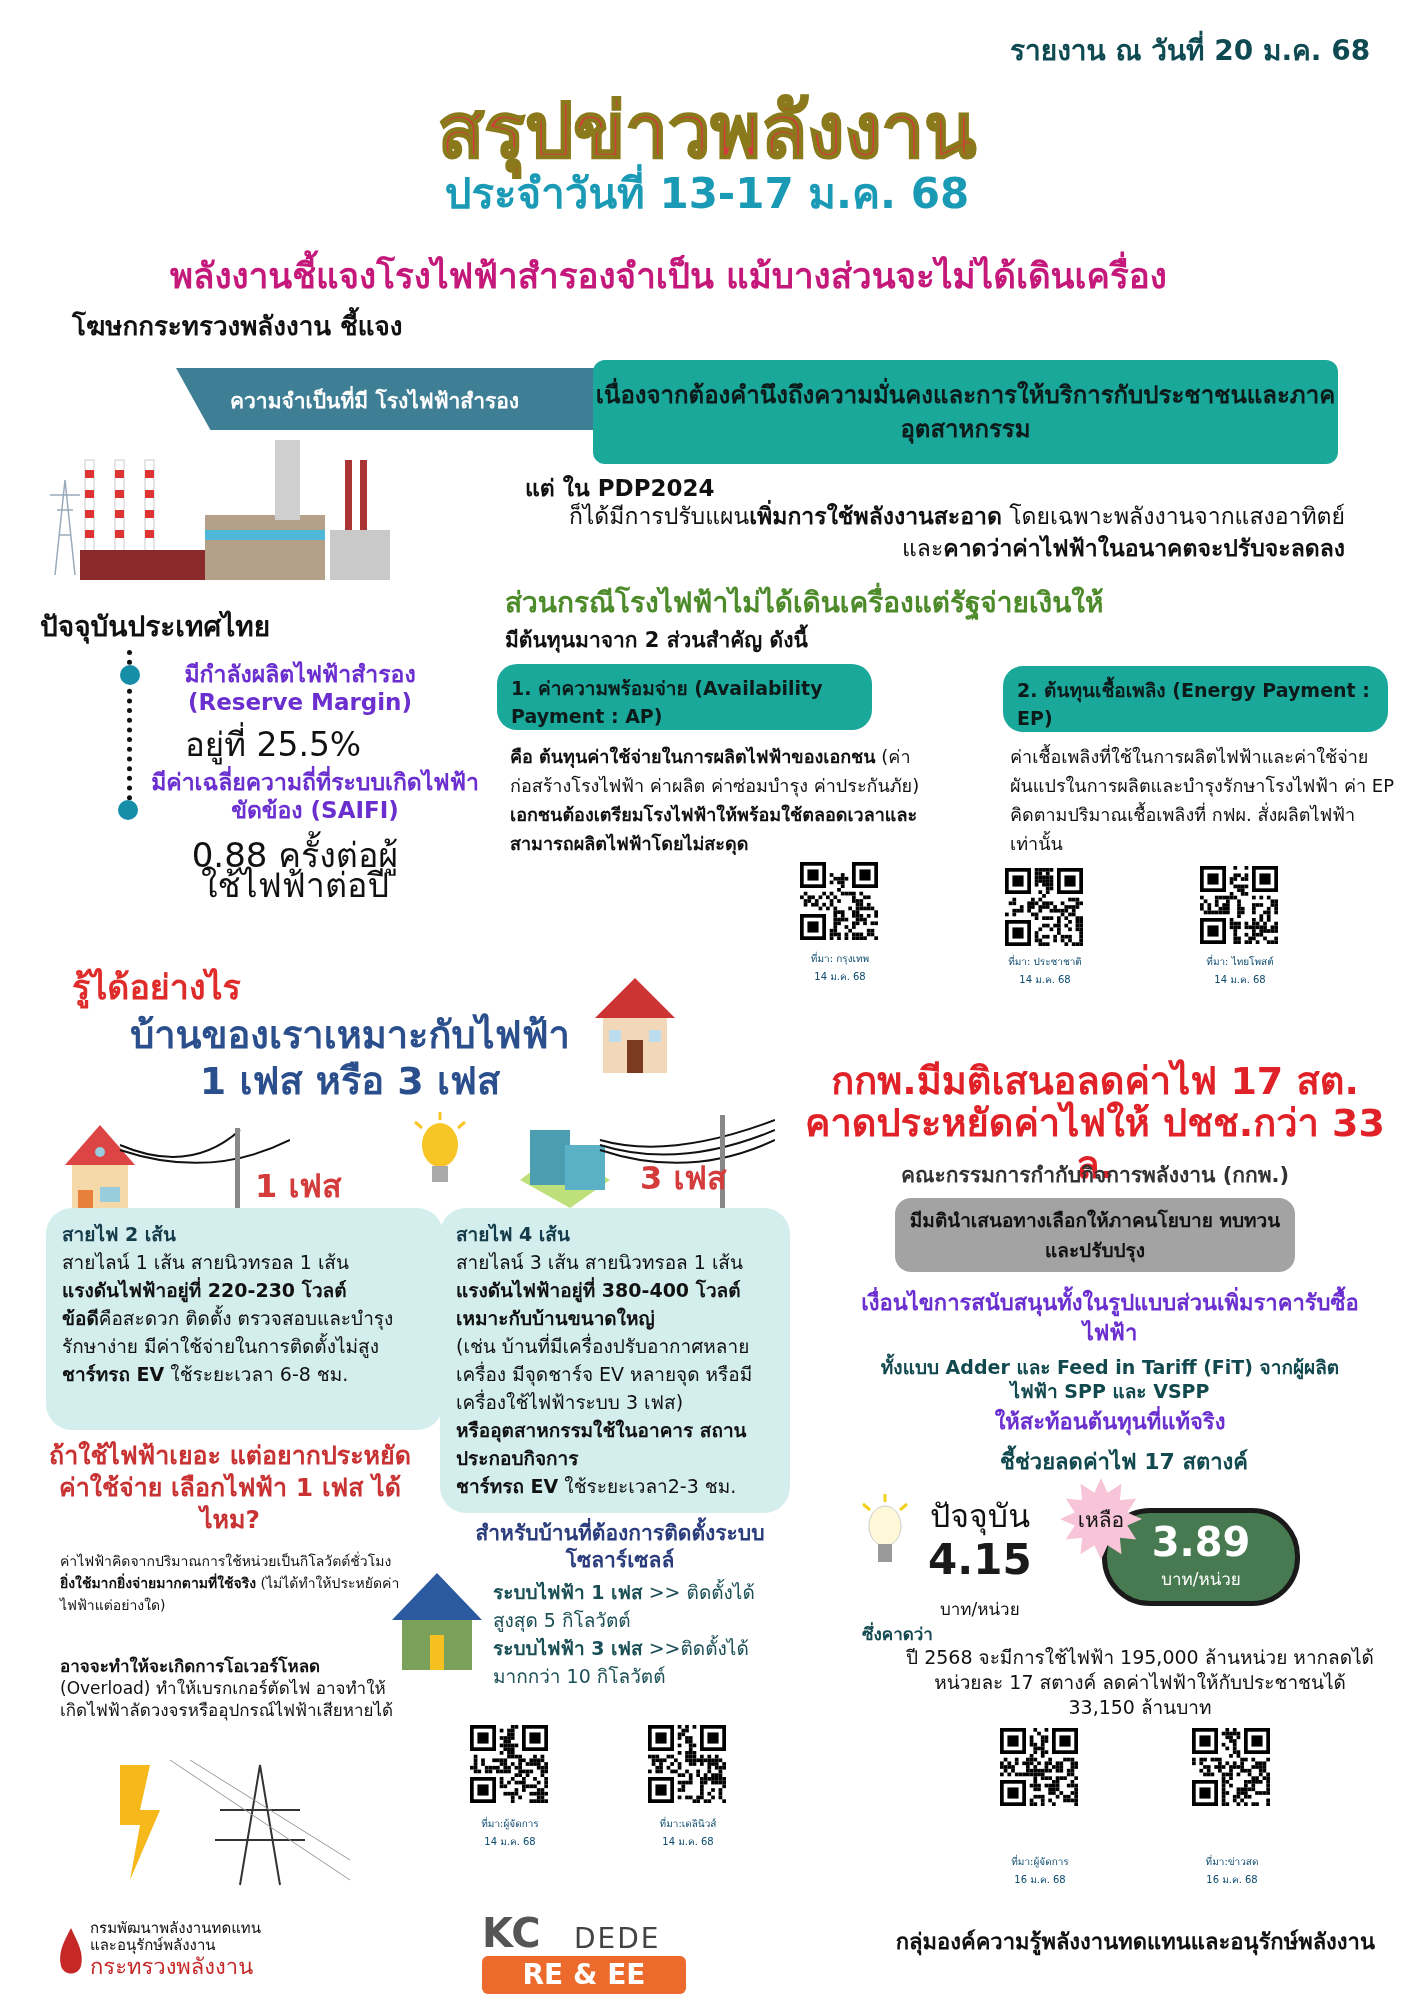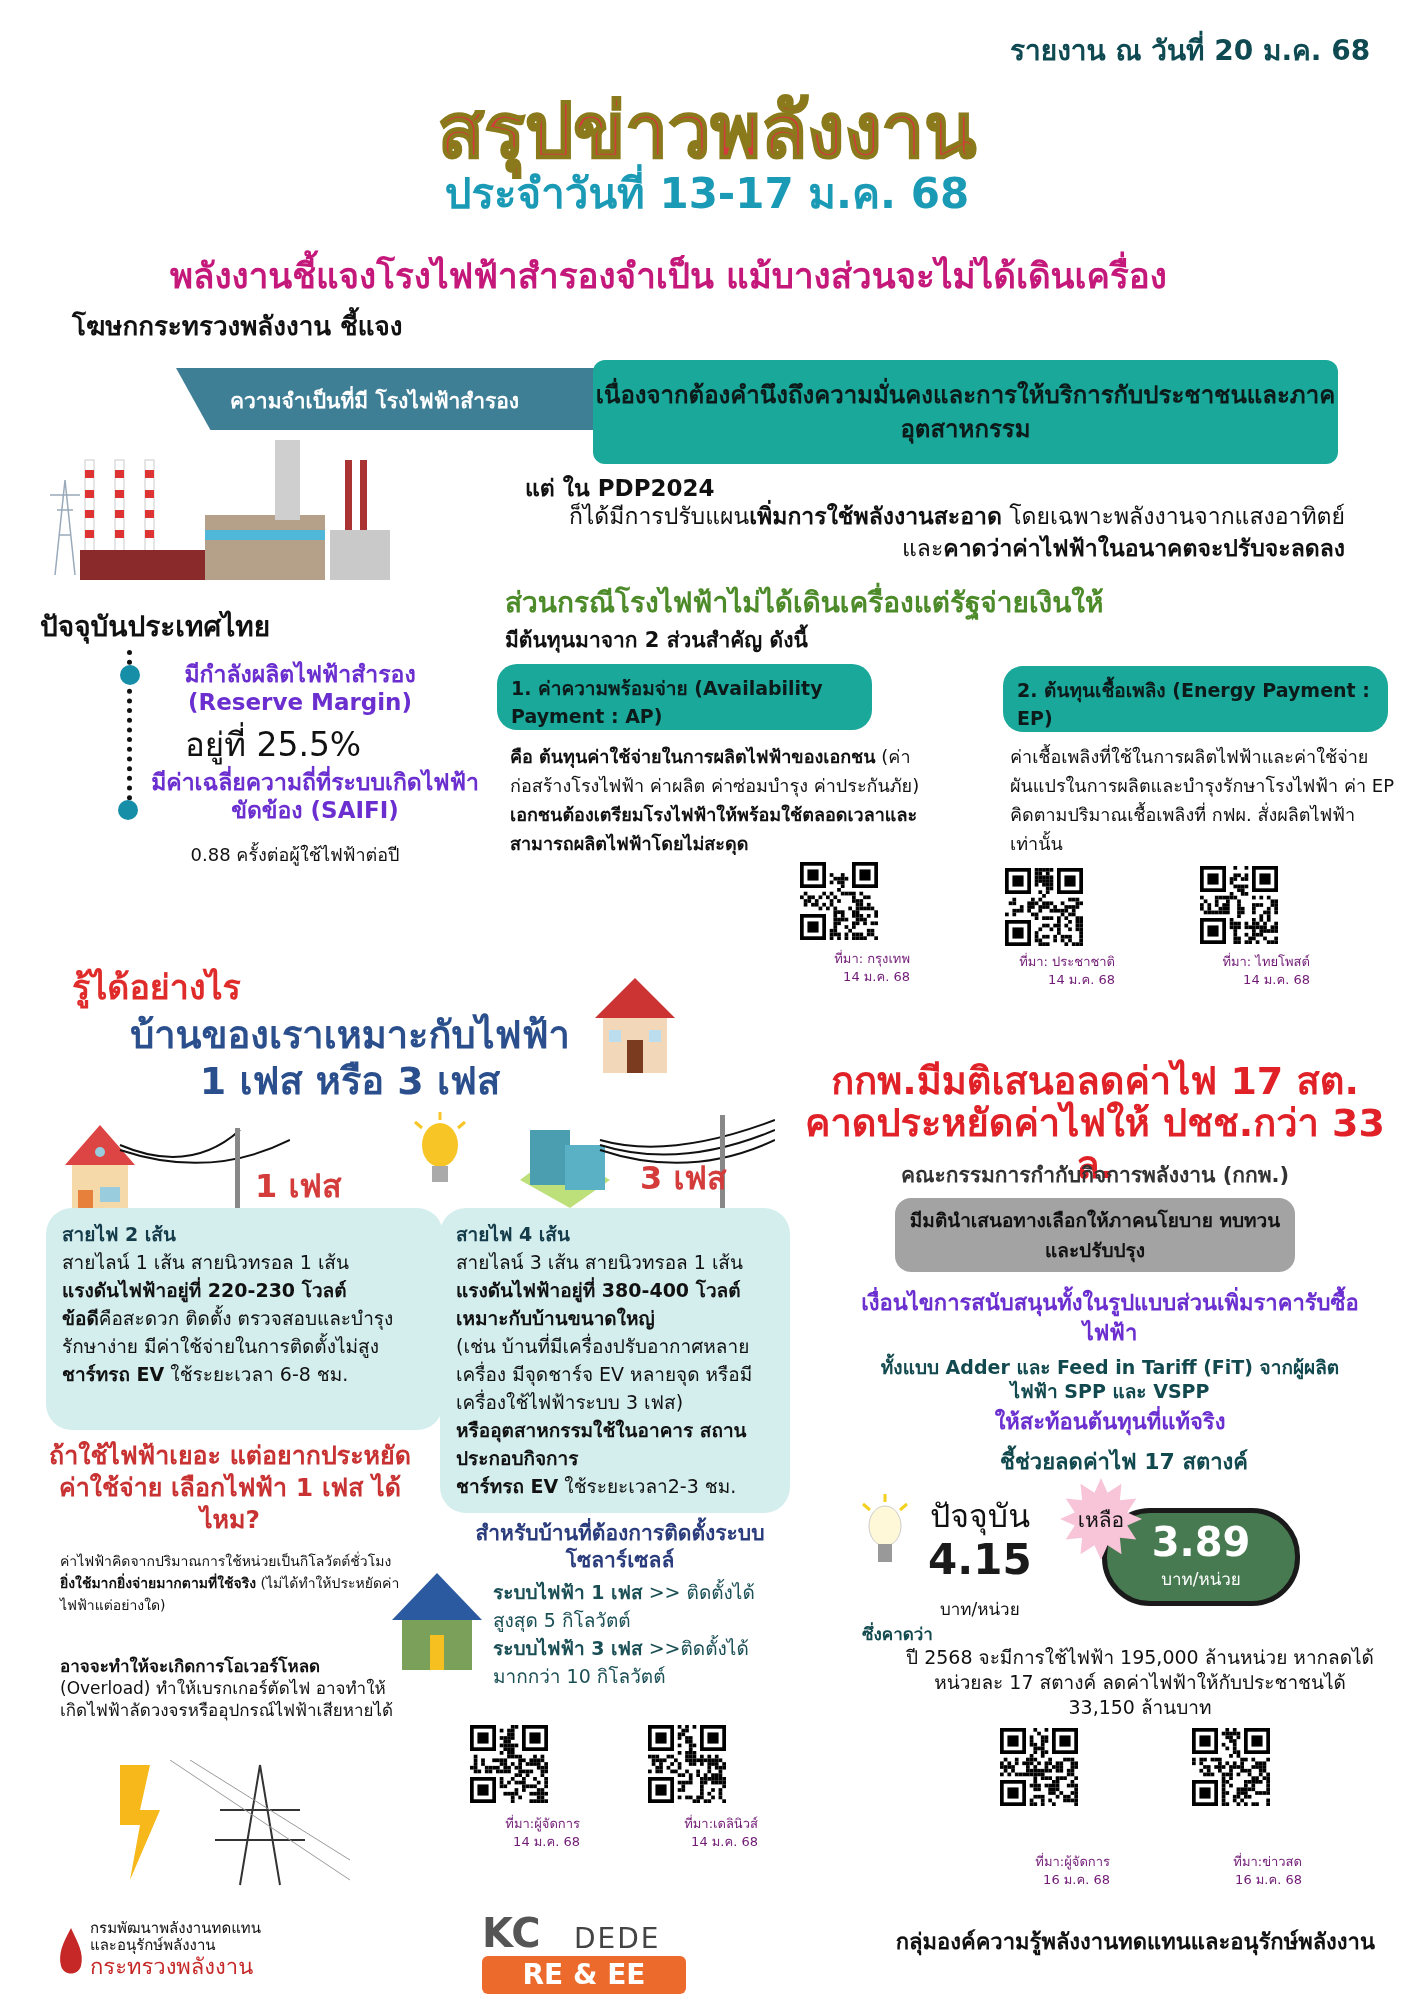--- a/index.html
+++ b/index.html
@@ -25,32 +25,32 @@
   #pdp-label { left: 525px; top: 470px; font-size: 23px; font-weight: bold; }
   #pdp-text { left: 545px; top: 500px; width: 800px; font-size: 23px; text-align: right; line-height: 32px; }
 
   #thai-now { left: 40px; top: 604px; font-size: 28px; font-weight: bold; }
   #timeline-line { left: 127px; top: 650px; width: 0; height: 160px; border-left: 5px dotted #111; }
   .tl-dot { width: 20px; height: 20px; border-radius: 50%; background: #178ea8; }
   #dot1 { left: 120px; top: 665px; } #dot2 { left: 118px; top: 800px; }
   #rm-label { left: 140px; top: 660px; width: 320px; text-align: center; font-size: 23px; font-weight: bold; color: #6b2fd0; line-height: 28px; }
   #rm-value { left: 185px; top: 718px; font-size: 33px; text-align: center; }
   #saifi-label { left: 140px; top: 768px; width: 350px; text-align: center; font-size: 23px; font-weight: bold; color: #6b2fd0; line-height: 28px; }
-  #saifi-value { left: 180px; top: 840px; width: 230px; text-align: center; font-size: 18px; line-height: 30px; }
+  #saifi-value { left: 180px; top: 840px; width: 230px; text-align: center; font-size: 34px; line-height: 30px; }
 
   #nonrun-title { left: 505px; top: 580px; font-size: 28px; font-weight: bold; color: #4d8b2a; }
   #cost-intro { left: 505px; top: 623px; font-size: 21px; font-weight: bold; }
   .cost-pill { background: #1aa89a; border-radius: 20px; font-size: 19px; font-weight: bold; color: #0d1a1a; padding: 10px 14px; line-height: 28px; }
   #ap-pill { left: 497px; top: 664px; width: 375px; height: 66px; }
   #ep-pill { left: 1003px; top: 666px; width: 385px; height: 66px; }
   #ap-desc { left: 510px; top: 742px; width: 445px; font-size: 18px; line-height: 29px; }
   #ep-desc { left: 1010px; top: 742px; width: 390px; font-size: 18px; line-height: 29px; }
 
   .qr { width: 78px; height: 78px; }
-  .qr-cap { width: 140px; text-align: right; font-size: 13px; line-height: 18px; color: #701a75; }
+  .qr-cap { width: 140px; text-align: center; font-size: 10px; line-height: 18px; color: #0c4a6e; }
 
   #howto { left: 72px; top: 960px; font-size: 34px; font-weight: bold; color: #e02b2b; }
   #house-title { left: 120px; top: 1012px; width: 460px; text-align: center; font-size: 38px; font-weight: bold; color: #2a4f8c; line-height: 46px; }
   #phase1-label { left: 255px; top: 1160px; font-size: 32px; font-weight: bold; color: #d43c3c; }
   #phase3-label { left: 640px; top: 1152px; font-size: 32px; font-weight: bold; color: #d43c3c; }
   .phase-box { background: #d4eeee; border-radius: 26px; font-size: 19px; line-height: 28px; padding: 12px 16px; }
   #phase1-box { left: 46px; top: 1208px; width: 397px; height: 222px; }
   #phase3-box { left: 440px; top: 1208px; width: 350px; height: 305px; }
   .phase-box .dark { color: #143b4a; }
 

